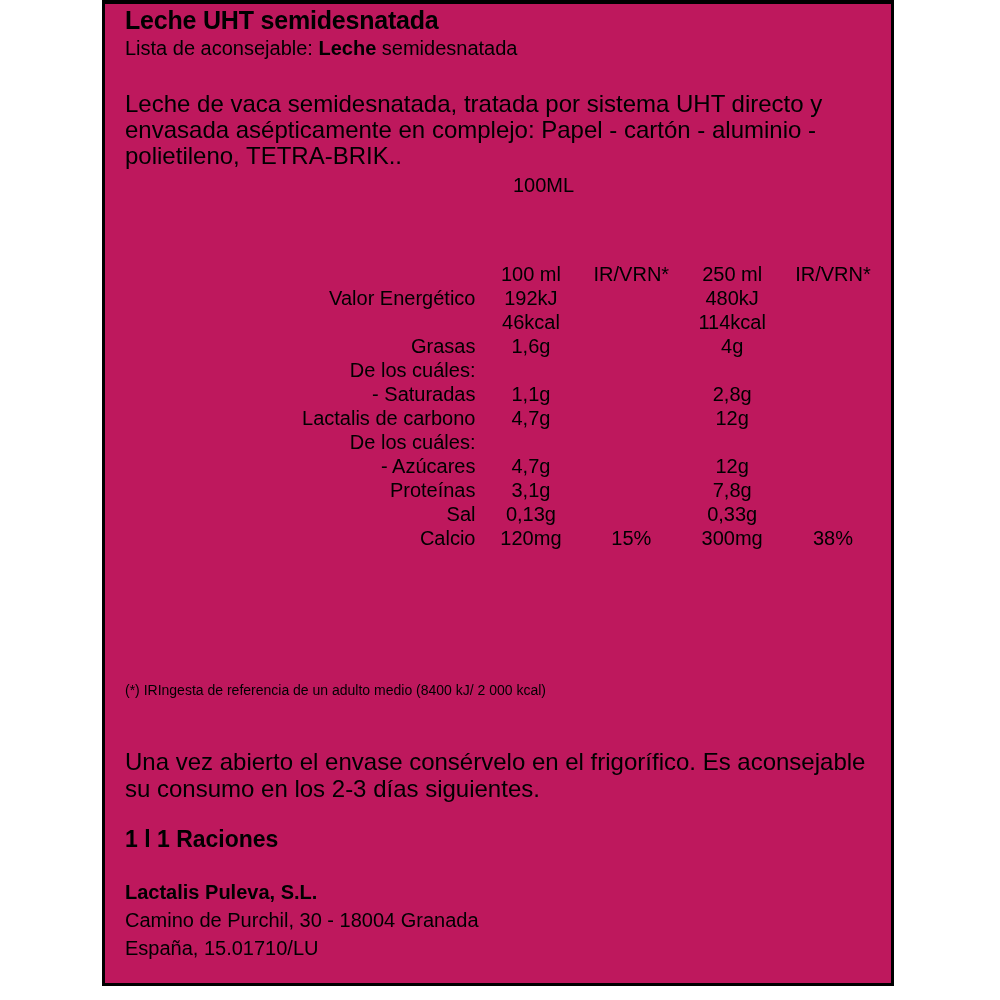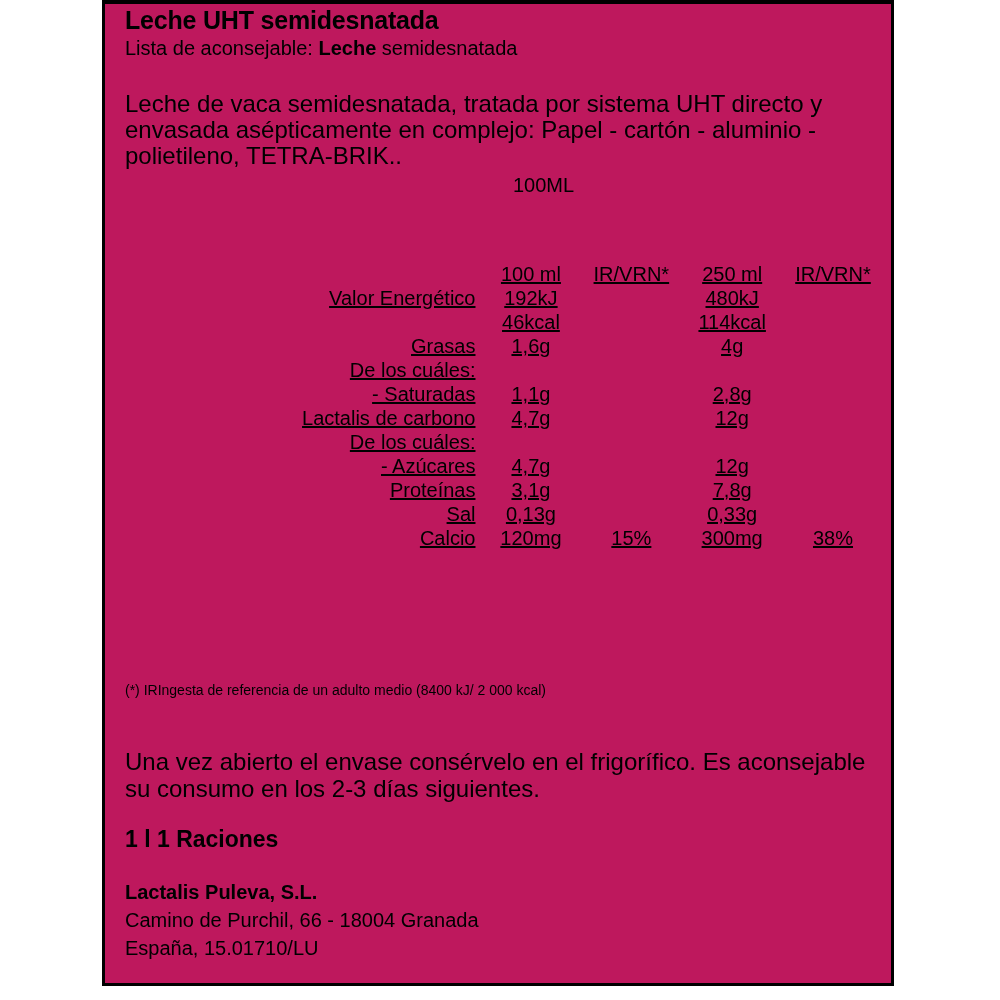--- a/index.html
+++ b/index.html
@@ -71,21 +71,20 @@
     border-collapse: collapse;
     font-size: 20px;
   }
   #nutrition-table td {
     padding: 0;
     margin: 16px;
     height: 24px;
     vertical-align: top;
     line-height: 24px;
     white-space: nowrap;
-    text-decoration: underline;
   }
   .c-label  { width: 378px; text-align: right; }
   .c-v100   { width: 118px; text-align: center; }
   .c-ir100  { width: 92px;  text-align: center; }
   .c-v250   { width: 118px; text-align: center; }
   .c-ir250  { width: 92px;  text-align: center; }
 
   tr.row-head td { height: 26px; line-height: 26px; }
   td.sub { padding-left: 14px; }
 
@@ -221,17 +220,17 @@
   </table>
 
   <div class="block" id="footnote">(*) IRIngesta de referencia de un adulto medio (8400 kJ/ 2 000 kcal)</div>
 
   <div class="block" id="storage-note">Una vez abierto el envase consérvelo en el frigorífico. Es aconsejable su consumo en los 2-3 días siguientes.</div>
 
   <div class="block" id="portions">1 l  1 Raciones</div>
 
   <div class="block" id="company-block">
     <div class="company-name">Lactalis Puleva, S.L.</div>
-    <div>Camino de Purchil, 66 - 18004 Granada</div>
+    <div>Camino de Purchil, 30 - 18004 Granada</div>
     <div>España,  15.01710/LU</div>
   </div>
 
 </div>
 
 </body></html>

